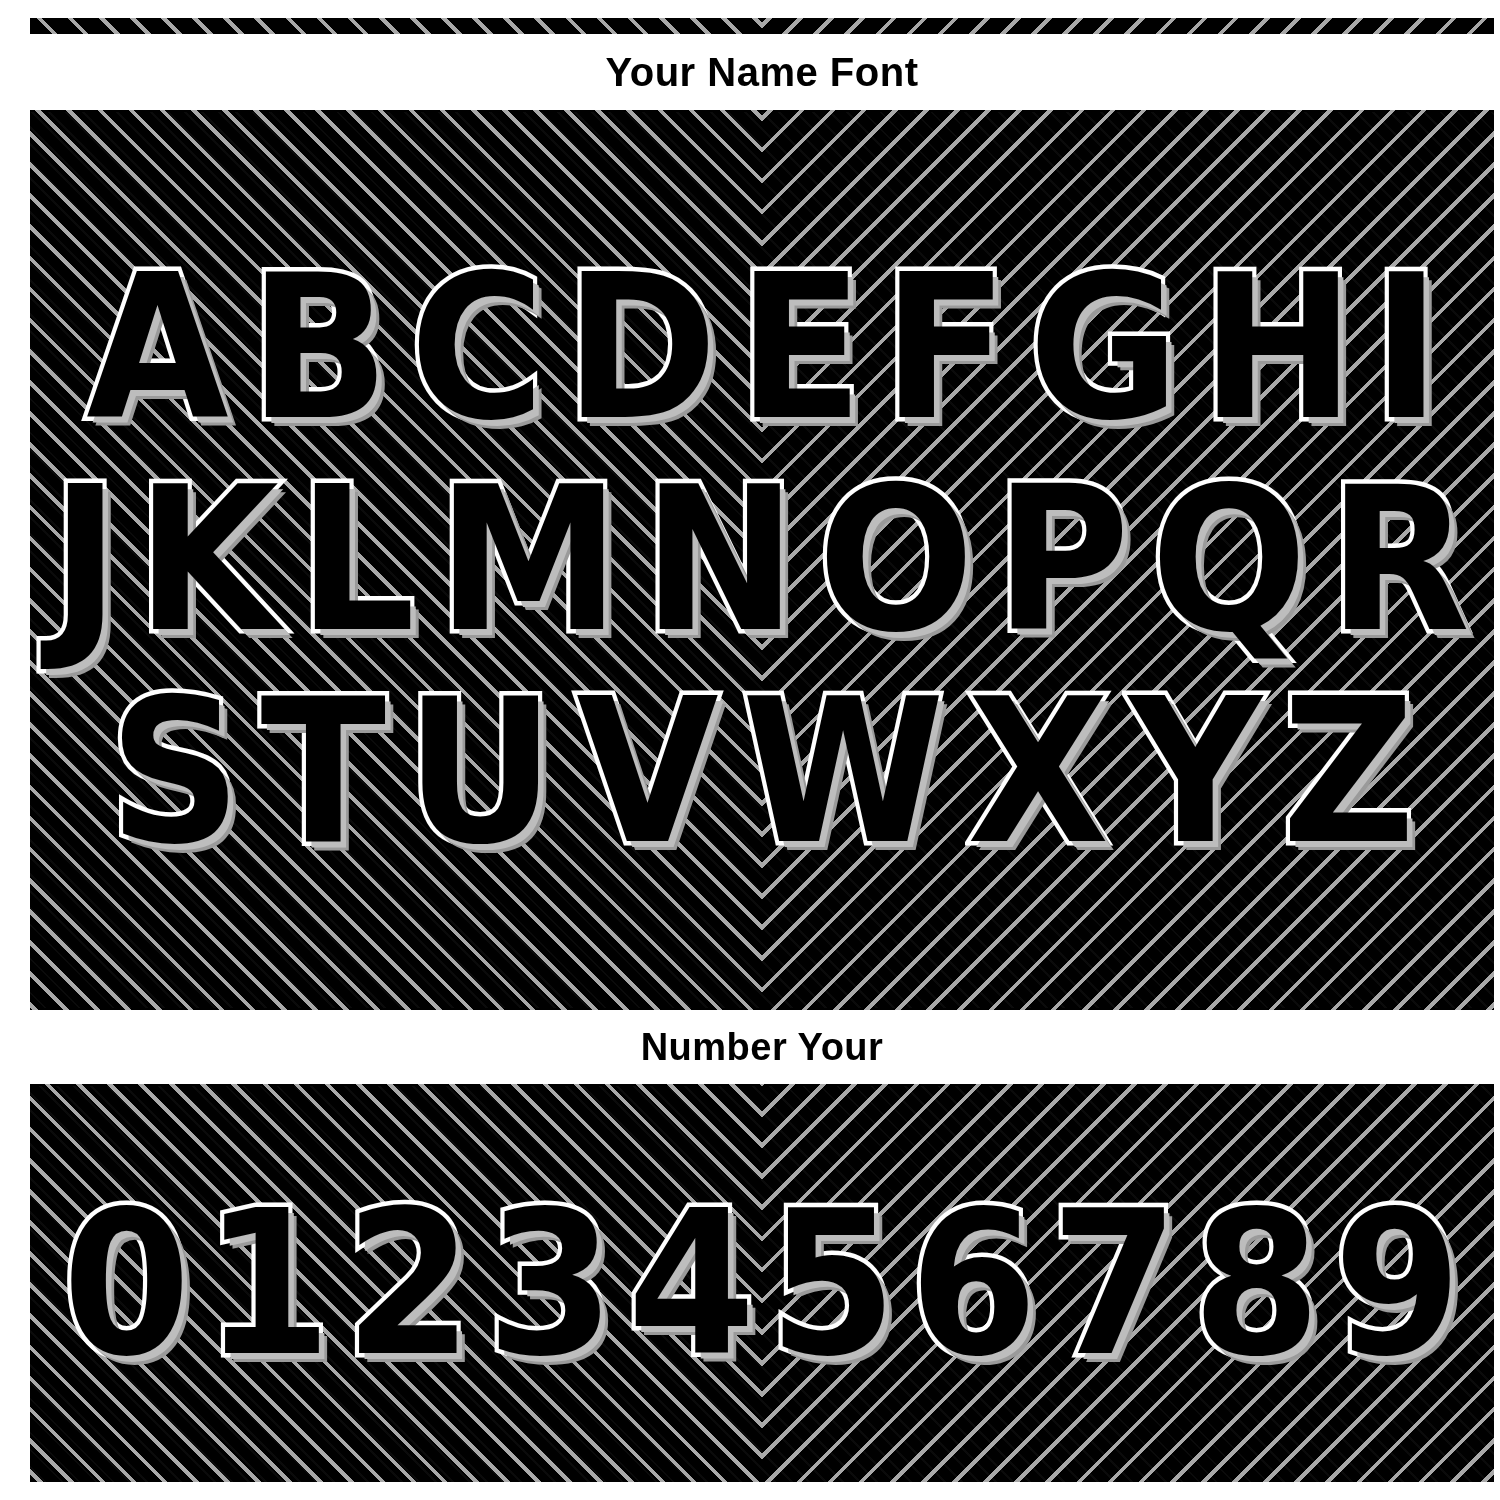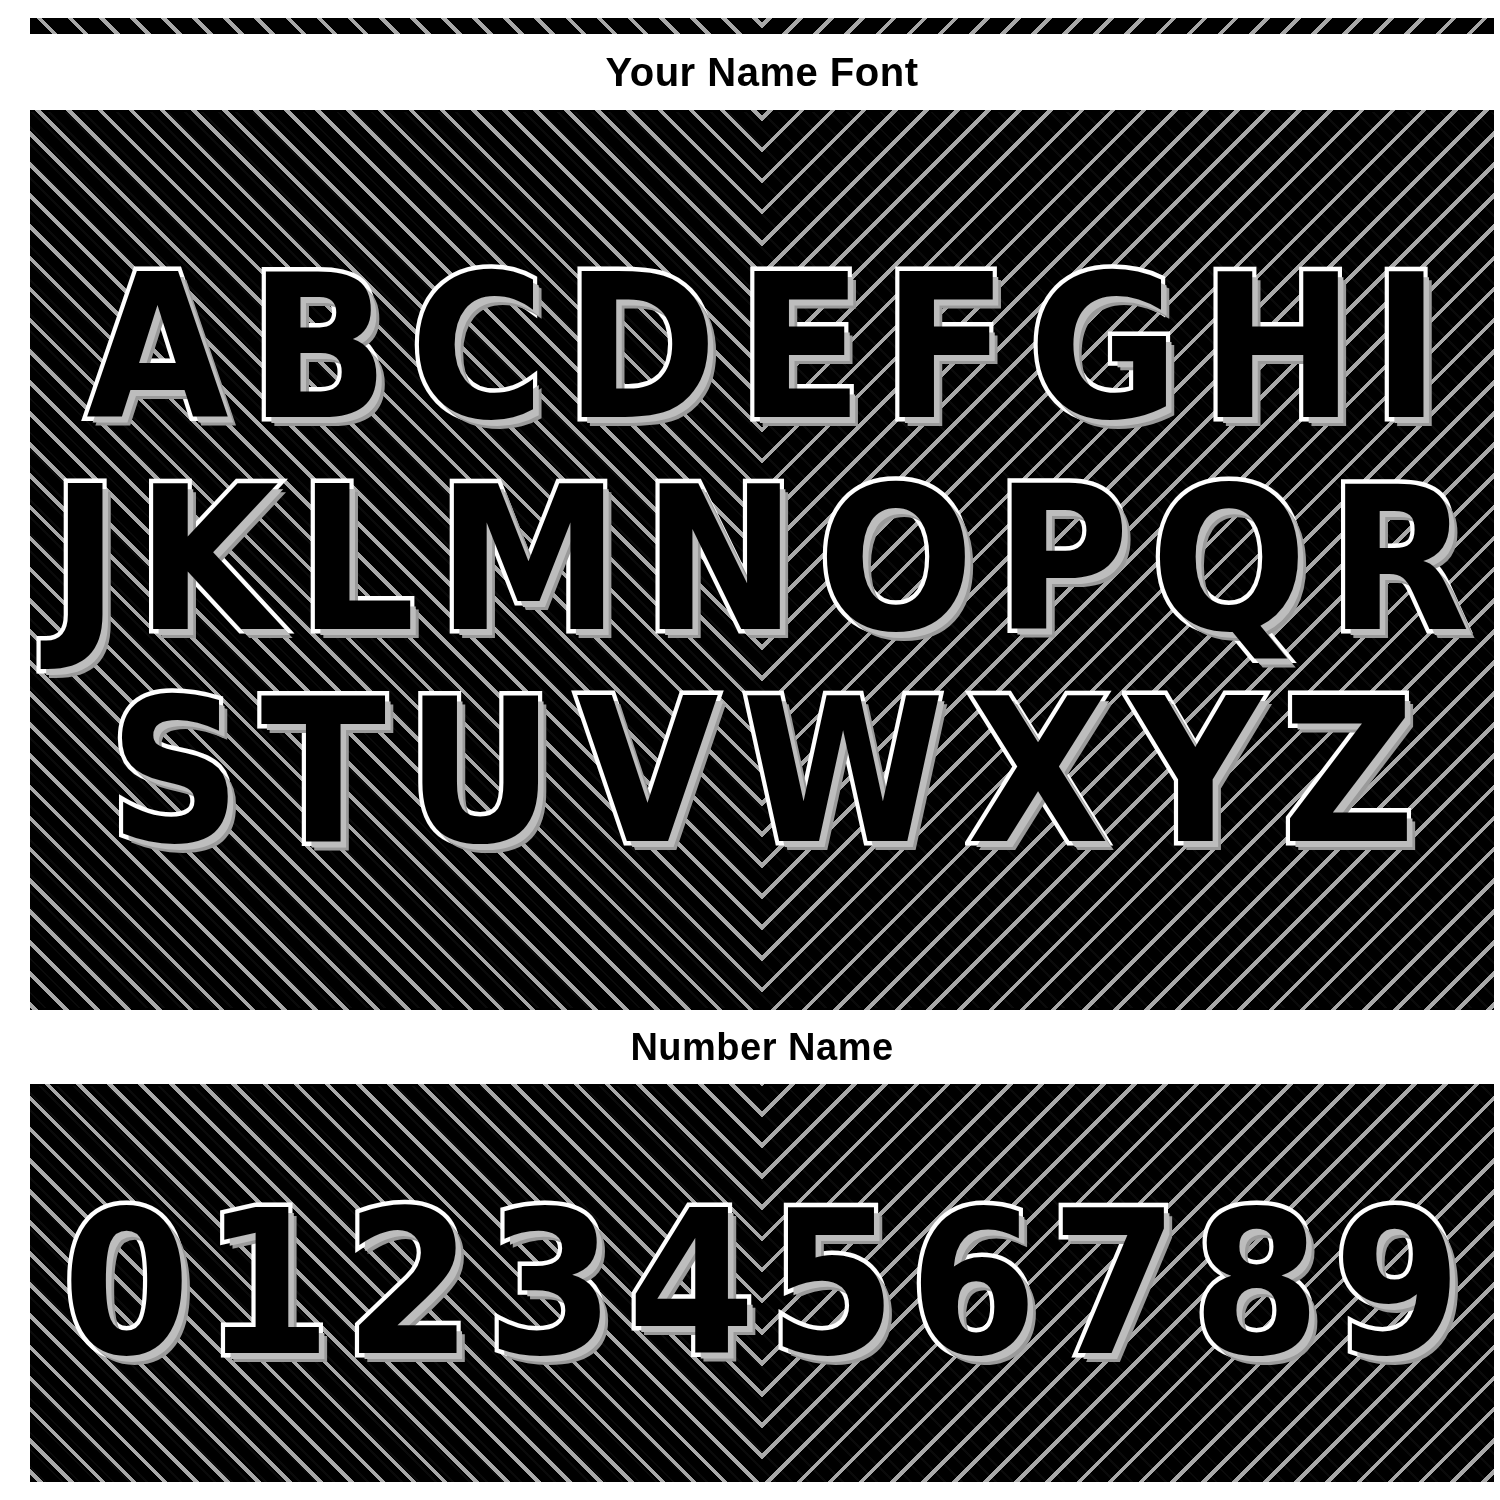--- a/index.html
+++ b/index.html
@@ -208,21 +208,21 @@
       <span class="glyph">U</span>
       <span class="glyph">V</span>
       <span class="glyph">W</span>
       <span class="glyph">X</span>
       <span class="glyph">Y</span>
       <span class="glyph">Z</span>
     </div>
   </div>
 
   <div class="label-bar" id="number-label-bar">
-    <span>Number Name</span>
+    <span>Number Your</span>
   </div>
 
   <div class="glyph-panel" id="numbers-panel">
     <div class="texture"></div>
     <div class="glyph-row">
       <span class="glyph">0</span>
       <span class="glyph">1</span>
       <span class="glyph">2</span>
       <span class="glyph">3</span>
       <span class="glyph">4</span>

